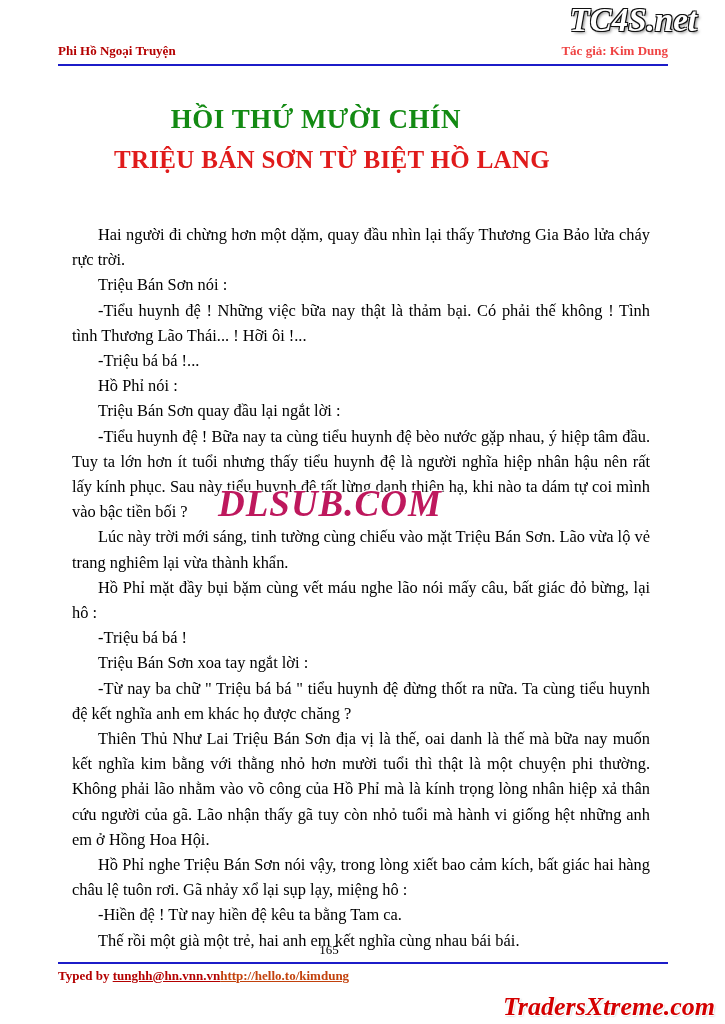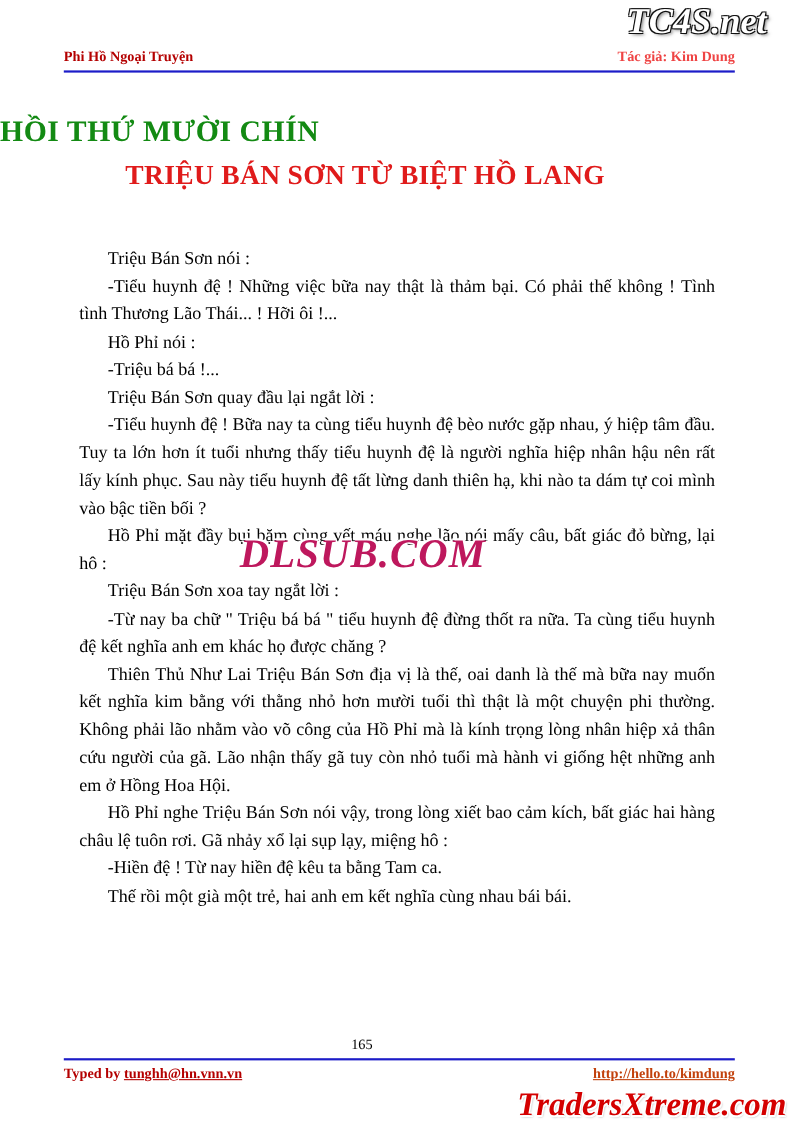--- a/index.html
+++ b/index.html
@@ -67,20 +67,21 @@
     width: 610px;
     height: 2px;
     background: #1c1cc8;
   }
   
   .title-main {
     position: absolute;
     left: 0;
     top: 104px;
     width: 632px;
+    text-align: center;
     font-size: 27px;
     font-weight: bold;
     color: #138a13;
     letter-spacing: 0.5px;
   }
   .title-sub {
     position: absolute;
     left: 0;
     top: 146px;
     width: 664px;
@@ -133,41 +134,40 @@
     font-size: 13px;
     color: #000000;
   }
   
   .footer {
     position: absolute;
     left: 58px;
     top: 968px;
     width: 610px;
     display: flex;
-    justify-content: space-between;
     align-items: baseline;
     font-size: 13px;
     font-weight: bold;
     color: #b40000;
   }
   .footer .email {
     color: #b40000;
     text-decoration: underline;
   }
   .footer .url {
     color: #c2410c;
     font-weight: bold;
   }
   
   .bottom-watermark {
     position: absolute;
     right: 10px;
     bottom: 2px;
     font-family: "Liberation Serif", serif;
-    font-size: 30px;
+    font-size: 26px;
     font-weight: bold;
     font-style: italic;
     color: #d40000;
     text-shadow:
       -1px -1px 0 #ffffff, 1px -1px 0 #ffffff,
       -1px 1px 0 #ffffff, 1px 1px 0 #ffffff,
       1px 1px 2px rgba(0,0,0,0.35);
     letter-spacing: 0px;
   }
 </style>
@@ -181,27 +181,30 @@
   <div class="header">
     <span>Phi Hồ Ngoại Truyện</span>
     <span class="right">Tác giả: Kim Dung</span>
   </div>
   <div class="rule-top"></div>
 
   <div class="title-main">HỒI THỨ MƯỜI CHÍN</div>
   <div class="title-sub">TRIỆU BÁN SƠN TỪ BIỆT HỒ LANG</div>
 
   <div class="body-text">
+    <p>Hai người đi chừng hơn một dặm, quay đầu nhìn lại thấy Thương Gia Bảo lửa cháy rực trời.</p>
     <p>Triệu Bán Sơn nói :</p>
     <p>-Tiểu huynh đệ ! Những việc bữa nay thật là thảm bại. Có phải thế không ! Tình tình Thương Lão Thái... ! Hỡi ôi !...</p>
+    <p>-Triệu bá bá !...</p>
     <p>Hồ Phỉ nói :</p>
-    <p>-Triệu bá bá !...</p>
     <p>Triệu Bán Sơn quay đầu lại ngắt lời :</p>
     <p>-Tiểu huynh đệ ! Bữa nay ta cùng tiểu huynh đệ bèo nước gặp nhau, ý hiệp tâm đầu. Tuy ta lớn hơn ít tuổi nhưng thấy tiểu huynh đệ là người nghĩa hiệp nhân hậu nên rất lấy kính phục. Sau này tiểu huynh đệ tất lừng danh thiên hạ, khi nào ta dám tự coi mình vào bậc tiền bối ?</p>
+    <p>Lúc này trời mới sáng, tinh tường cùng chiếu vào mặt Triệu Bán Sơn. Lão vừa lộ vẻ trang nghiêm lại vừa thành khẩn.</p>
     <p>Hồ Phỉ mặt đầy bụi bặm cùng vết máu nghe lão nói mấy câu, bất giác đỏ bừng, lại hô :</p>
+    <p>-Triệu bá bá !</p>
     <p>Triệu Bán Sơn xoa tay ngắt lời :</p>
     <p>-Từ nay ba chữ " Triệu bá bá " tiểu huynh đệ đừng thốt ra nữa. Ta cùng tiểu huynh đệ kết nghĩa anh em khác họ được chăng ?</p>
     <p>Thiên Thủ Như Lai Triệu Bán Sơn địa vị là thế, oai danh là thế mà bữa nay muốn kết nghĩa kim bằng với thằng nhỏ hơn mười tuổi thì thật là một chuyện phi thường. Không phải lão nhằm vào võ công của Hồ Phỉ mà là kính trọng lòng nhân hiệp xả thân cứu người của gã. Lão nhận thấy gã tuy còn nhỏ tuổi mà hành vi giống hệt những anh em ở Hồng Hoa Hội.</p>
     <p>Hồ Phỉ nghe Triệu Bán Sơn nói vậy, trong lòng xiết bao cảm kích, bất giác hai hàng châu lệ tuôn rơi. Gã nhảy xổ lại sụp lạy, miệng hô :</p>
     <p>-Hiền đệ ! Từ nay hiền đệ kêu ta bằng Tam ca.</p>
     <p>Thế rồi một già một trẻ, hai anh em kết nghĩa cùng nhau bái bái.</p>
   </div>
 
   <div class="center-watermark">DLSUB.COM</div>
 

